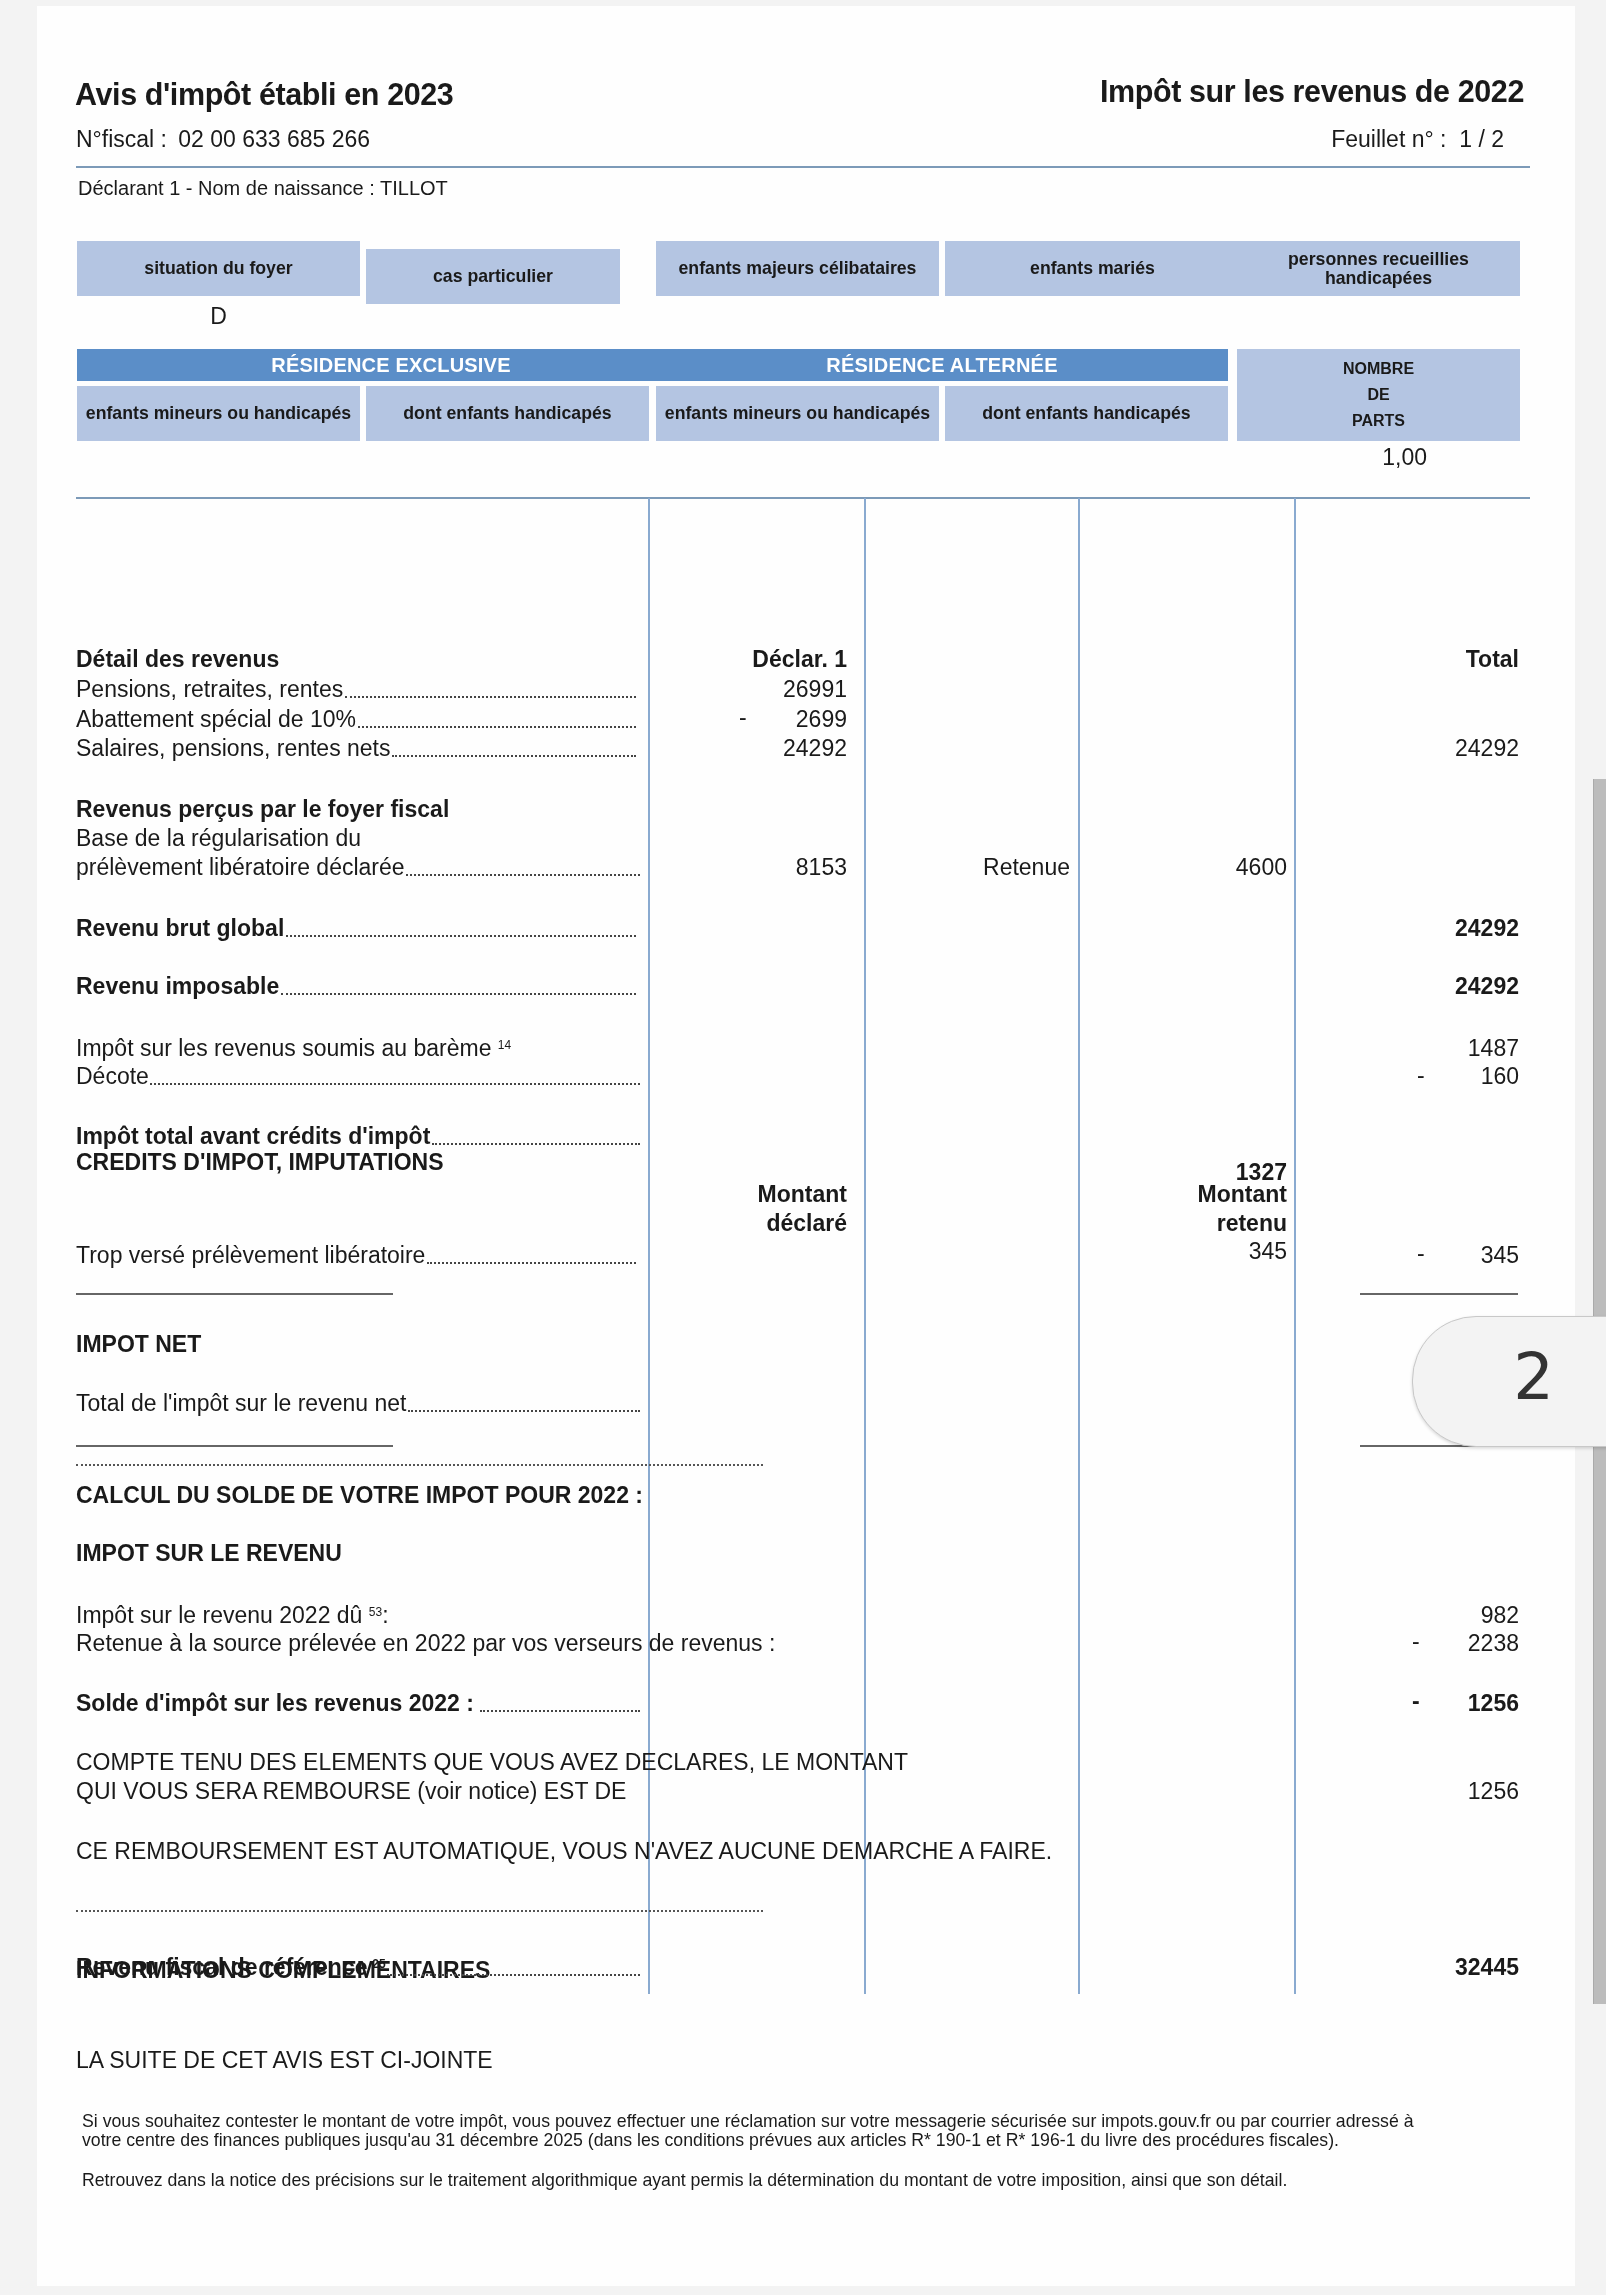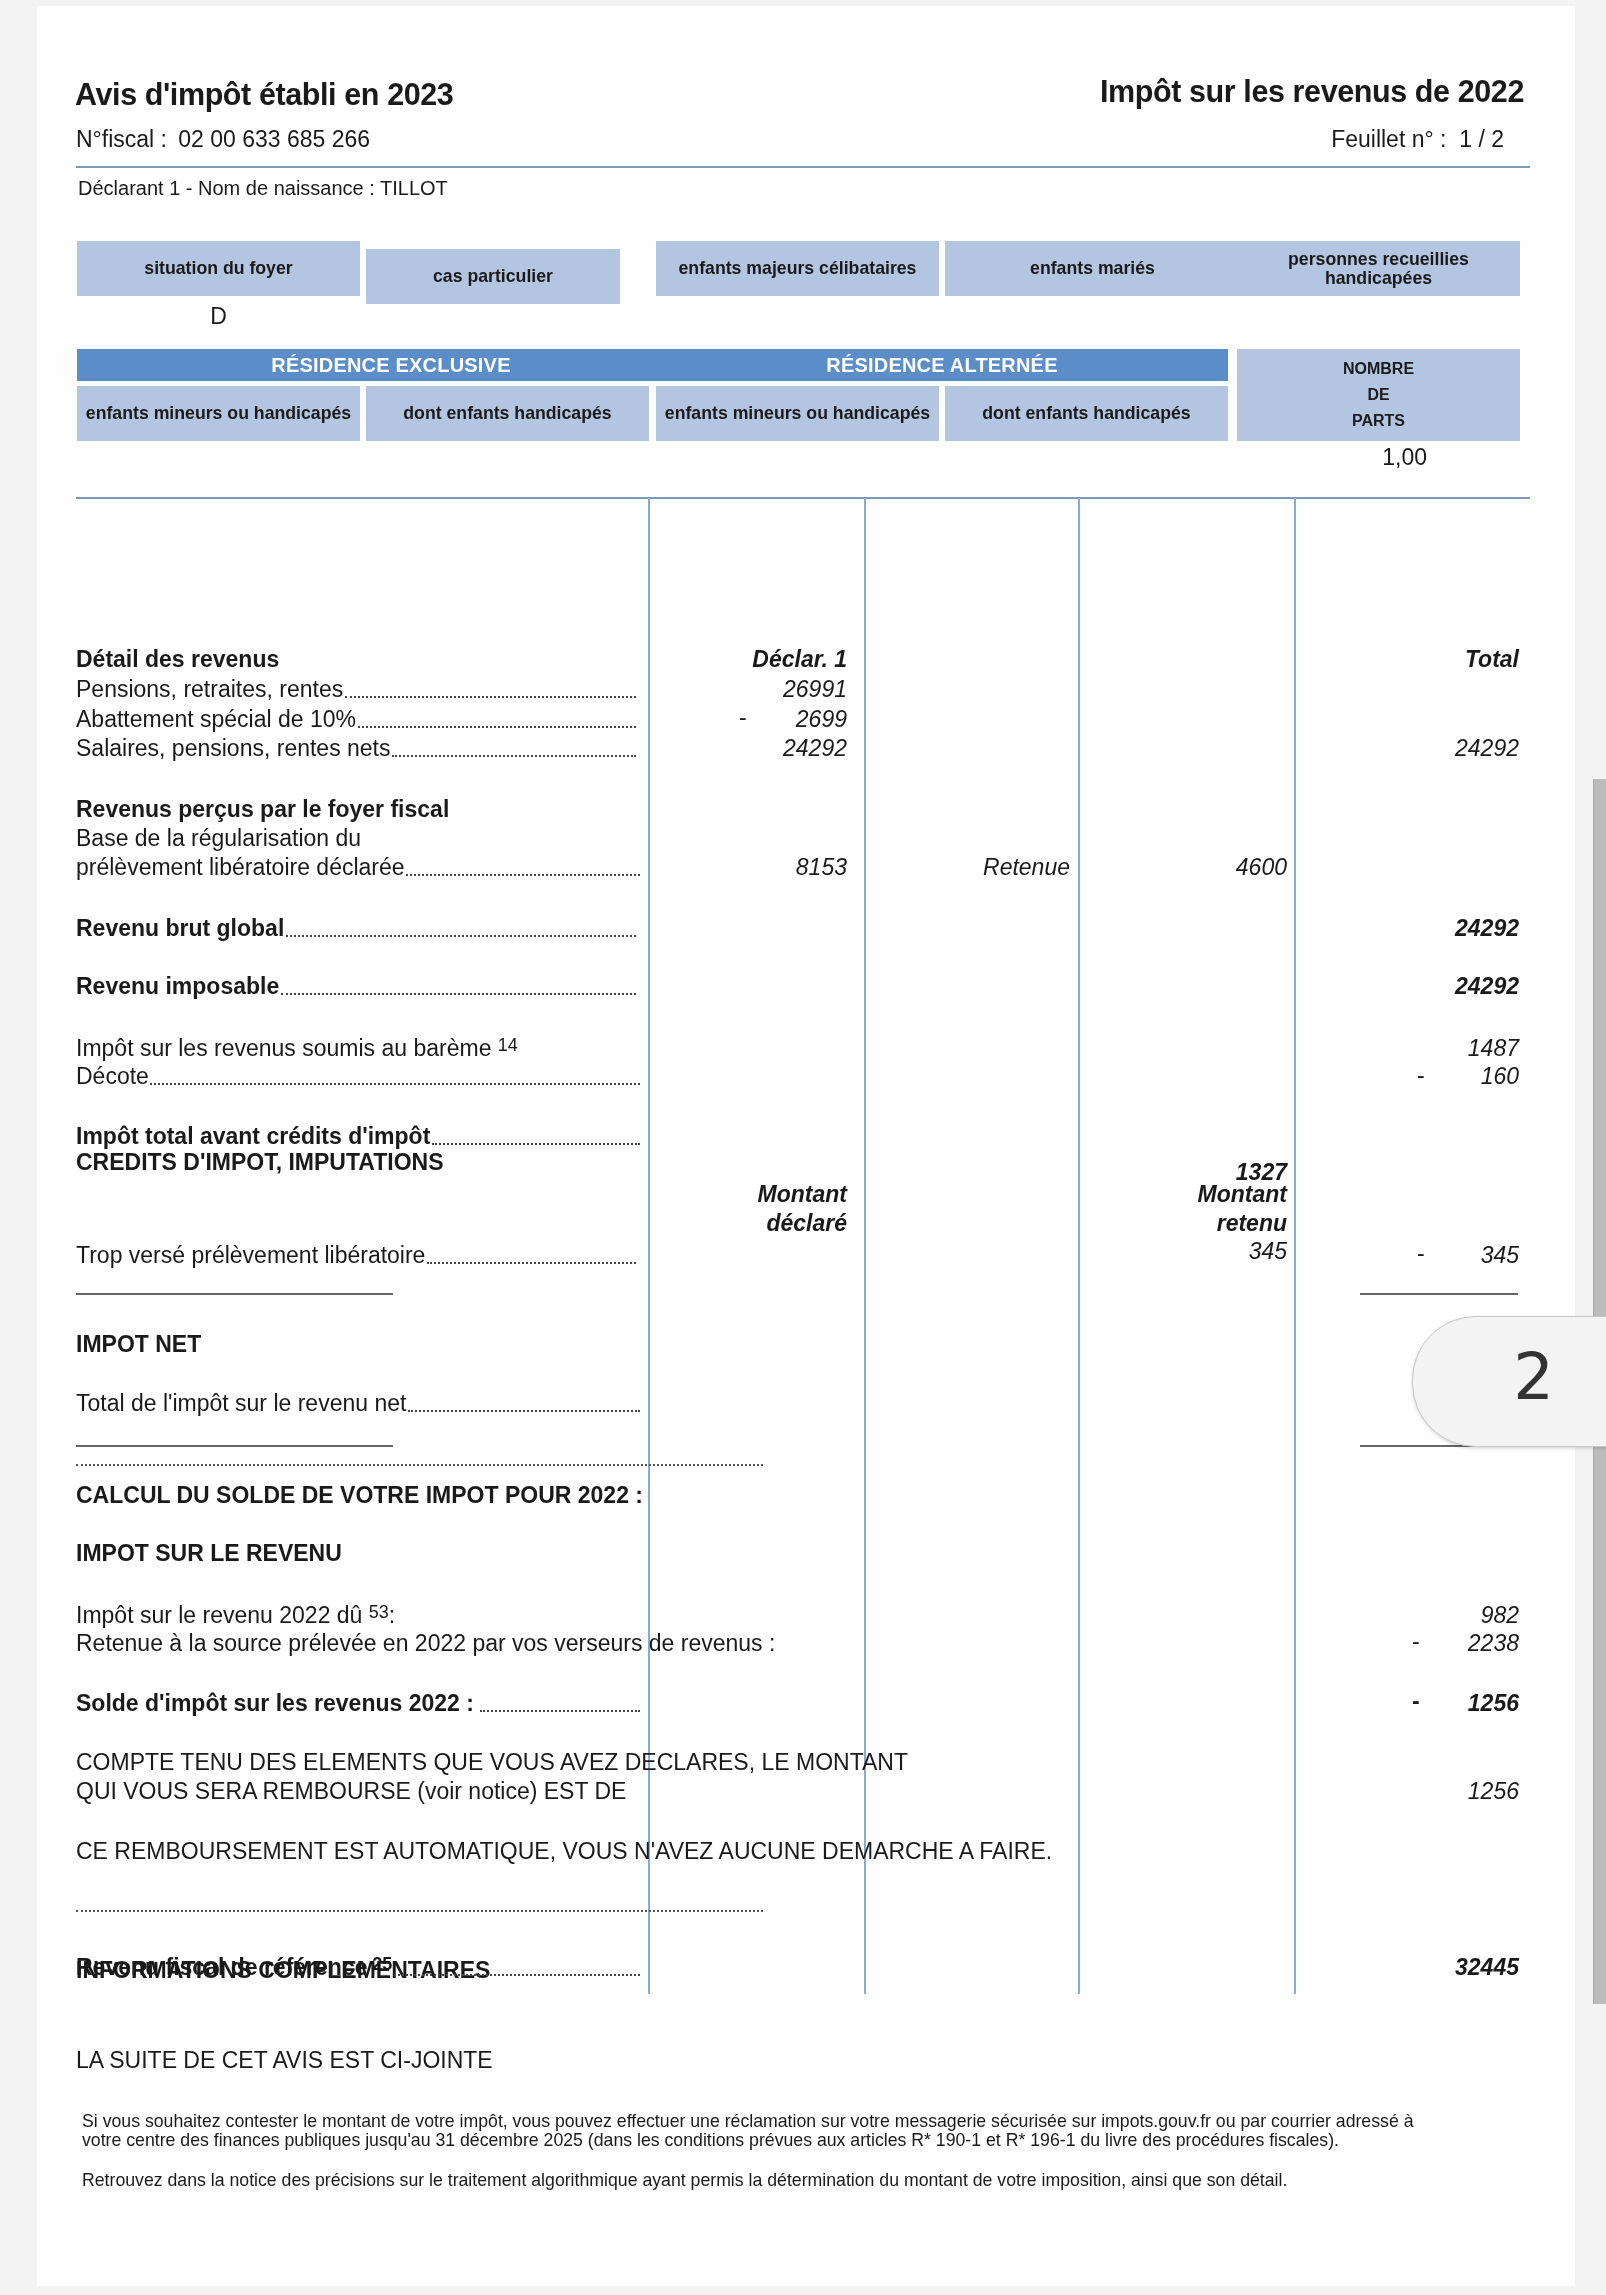--- a/index.html
+++ b/index.html
@@ -14,29 +14,29 @@
   .t28 { font-size:23px; }
   .t24 { font-size:20px; }
   .hdrline { position:absolute; left:76px; width:1454px; height:2.4px; background:#7c9ab8; }
   .cell { position:absolute; background:#b4c5e2; display:flex; align-items:center; justify-content:center;
           text-align:center; font-weight:bold; font-size:17.7px; line-height:18.5px; color:#1a1a1a; }
   .band { position:absolute; background:#5b8ec8; color:#fff; font-weight:bold; font-size:20px;
           display:flex; align-items:center; justify-content:center; letter-spacing:0.2px; }
   .vline { position:absolute; width:2.4px; background:#8aaad0; top:498px; height:1496px; }
   .lbl { position:absolute; left:76px; font-size:23px; line-height:29px; white-space:nowrap; }
   .lbl .fill { display:inline-block; border-bottom:2.4px dotted #444; height:0; vertical-align:baseline; }
-  .num { position:absolute; font-size:23px; line-height:29px; text-align:left; white-space:nowrap;font-style:italic; }
+  .num { position:absolute; font-size:23px; line-height:29px; text-align:left; white-space:nowrap; }
   .minus { position:absolute; font-size:23px; line-height:29px; }
   .rule { position:absolute; height:2.4px; background:#666; }
   .dashrule { position:absolute; height:0; border-top:2.4px dotted #555; }
   .scrolltrack { position:absolute; left:1593px; top:779px; width:13.7px; height:1225px; background:#bcbcbc; border-left:0.8px solid #aaa; }
   .pagebadge { position:absolute; left:1412px; top:1316px; width:209px; height:129px; background:#f3f3f3;
                border:1.6px solid #c8c8c8; border-radius:64px 0 0 64px; box-shadow:0 1.6px 3.2px rgba(0,0,0,0.15); }
   .pagebadge span { position:absolute; right:68px; top:22.5px; font-size:64px; color:#333; font-family:"DejaVu Sans", sans-serif; }
-  sup { font-size:18px; vertical-align:top; position:relative; top:-3.2px; }
+  sup { font-size:12px; vertical-align:top; position:relative; top:-3.2px; }
 </style>
 </head>
 <body>
 
 <div class="page"></div>
 
 <div class="abs t34" style="left:75px;top:77px;">Avis d'impôt établi en 2023</div>
 <div class="abs t34" style="right:83px;top:74px;">Impôt sur les revenus de 2022</div>
 <div class="abs t28" style="left:76px;top:126px;">
   <span>N°fiscal :</span>

